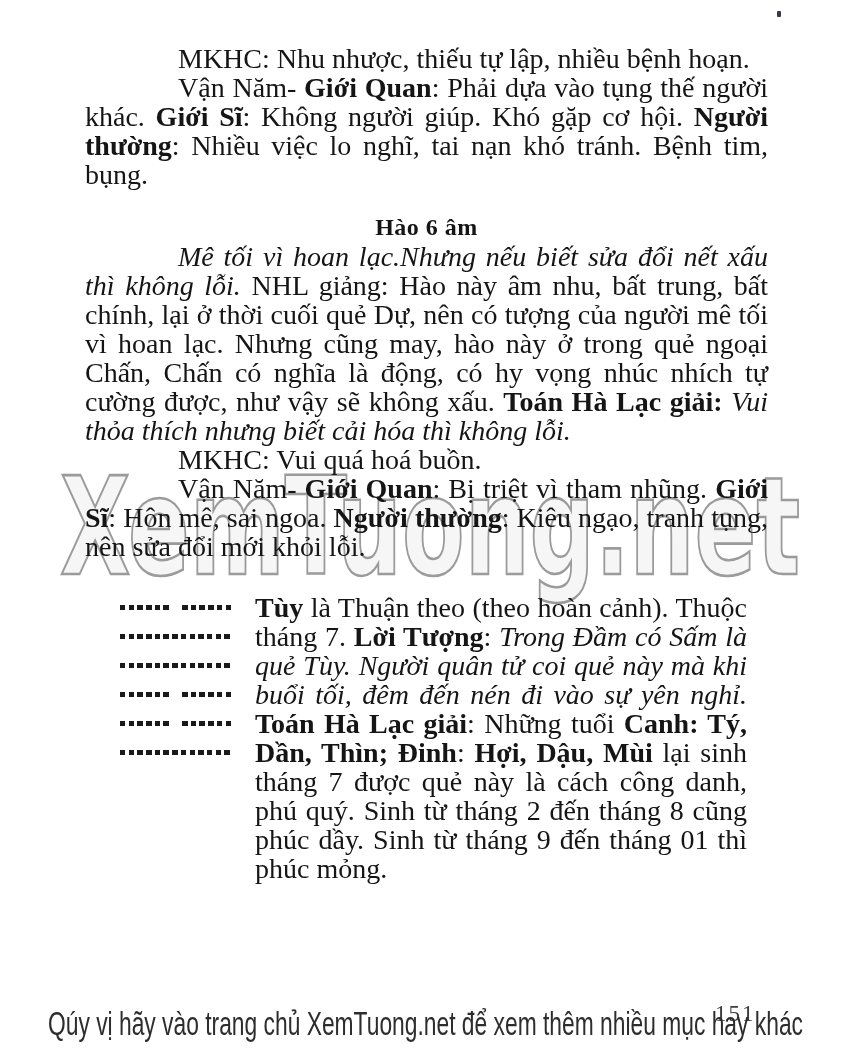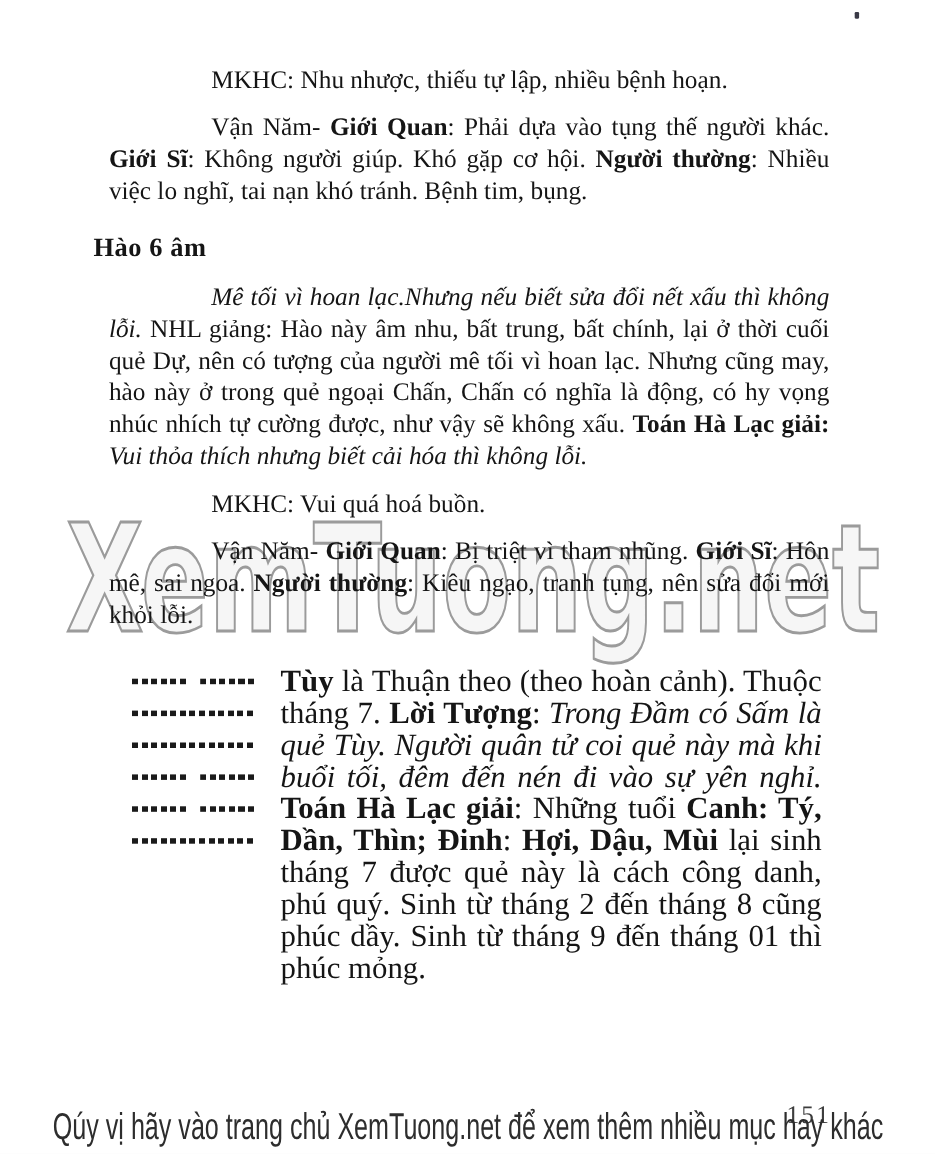--- a/index.html
+++ b/index.html
@@ -4,26 +4,26 @@
 <style>
   html,body { margin:0; padding:0; background:#e8e8e8; }
   .page {
     position:relative; width:850px; height:1049px; background:#ffffff;
     margin:0 auto; overflow:hidden;
     font-family:"Liberation Serif","DejaVu Serif",serif;
     color:#151515;
     -webkit-font-smoothing:antialiased;
   }
   .content { position:relative; z-index:2; padding:44px 82px 0 85px; }
-  .content p { margin:14px; text-align:justify; font-size:23px; line-height:29px; }
+  .content p { margin:0; text-align:justify; font-size:28px; line-height:29px; }
   .indent { text-indent:93px; }
   .b { font-weight:bold; }
   .i { font-style:italic; }
   h1.sec {
-    margin:23px 0 0; text-align:left; font-size:24px; line-height:30px;
+    margin:23px 0 0; text-align:center; font-size:24px; line-height:30px;
     font-weight:bold; letter-spacing:0.5px;
   }
   h2.chap {
     margin:21px 0 0; text-align:center; font-size:23px; line-height:30px;
     font-weight:normal; letter-spacing:2px;
   }
   .p-main-hao6 { margin-top:32px; }
   
   .hex-block { display:flex; margin-top:32px; padding-right:21px; }
   .hexcol { flex:none; width:112px; margin-left:35px; margin-right:23px; }

